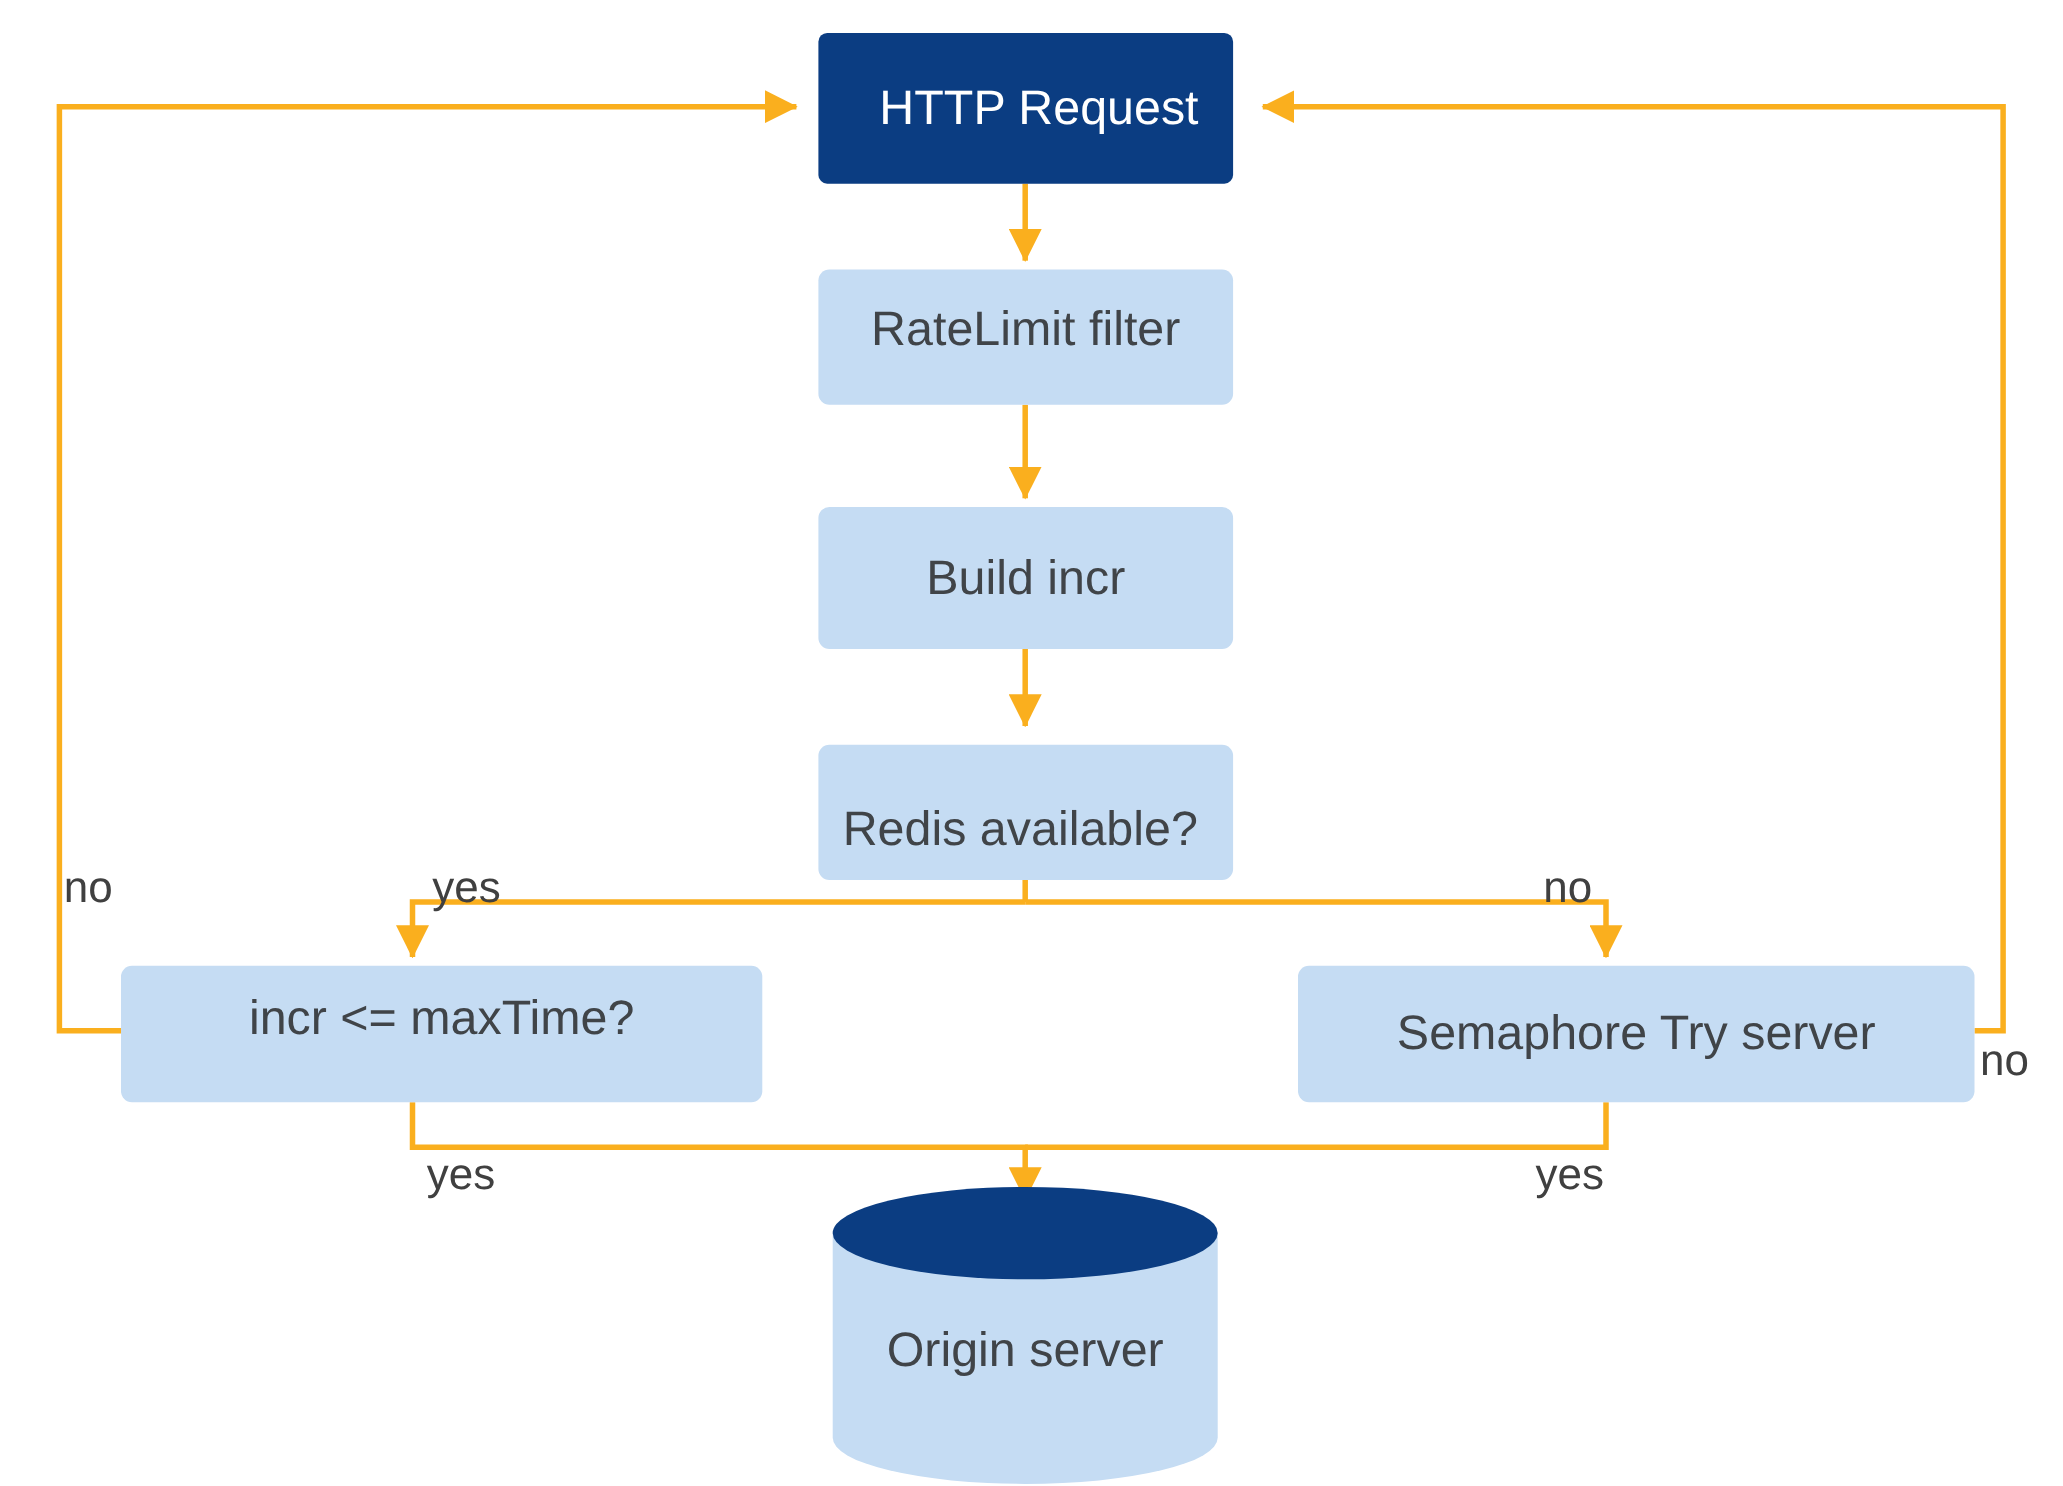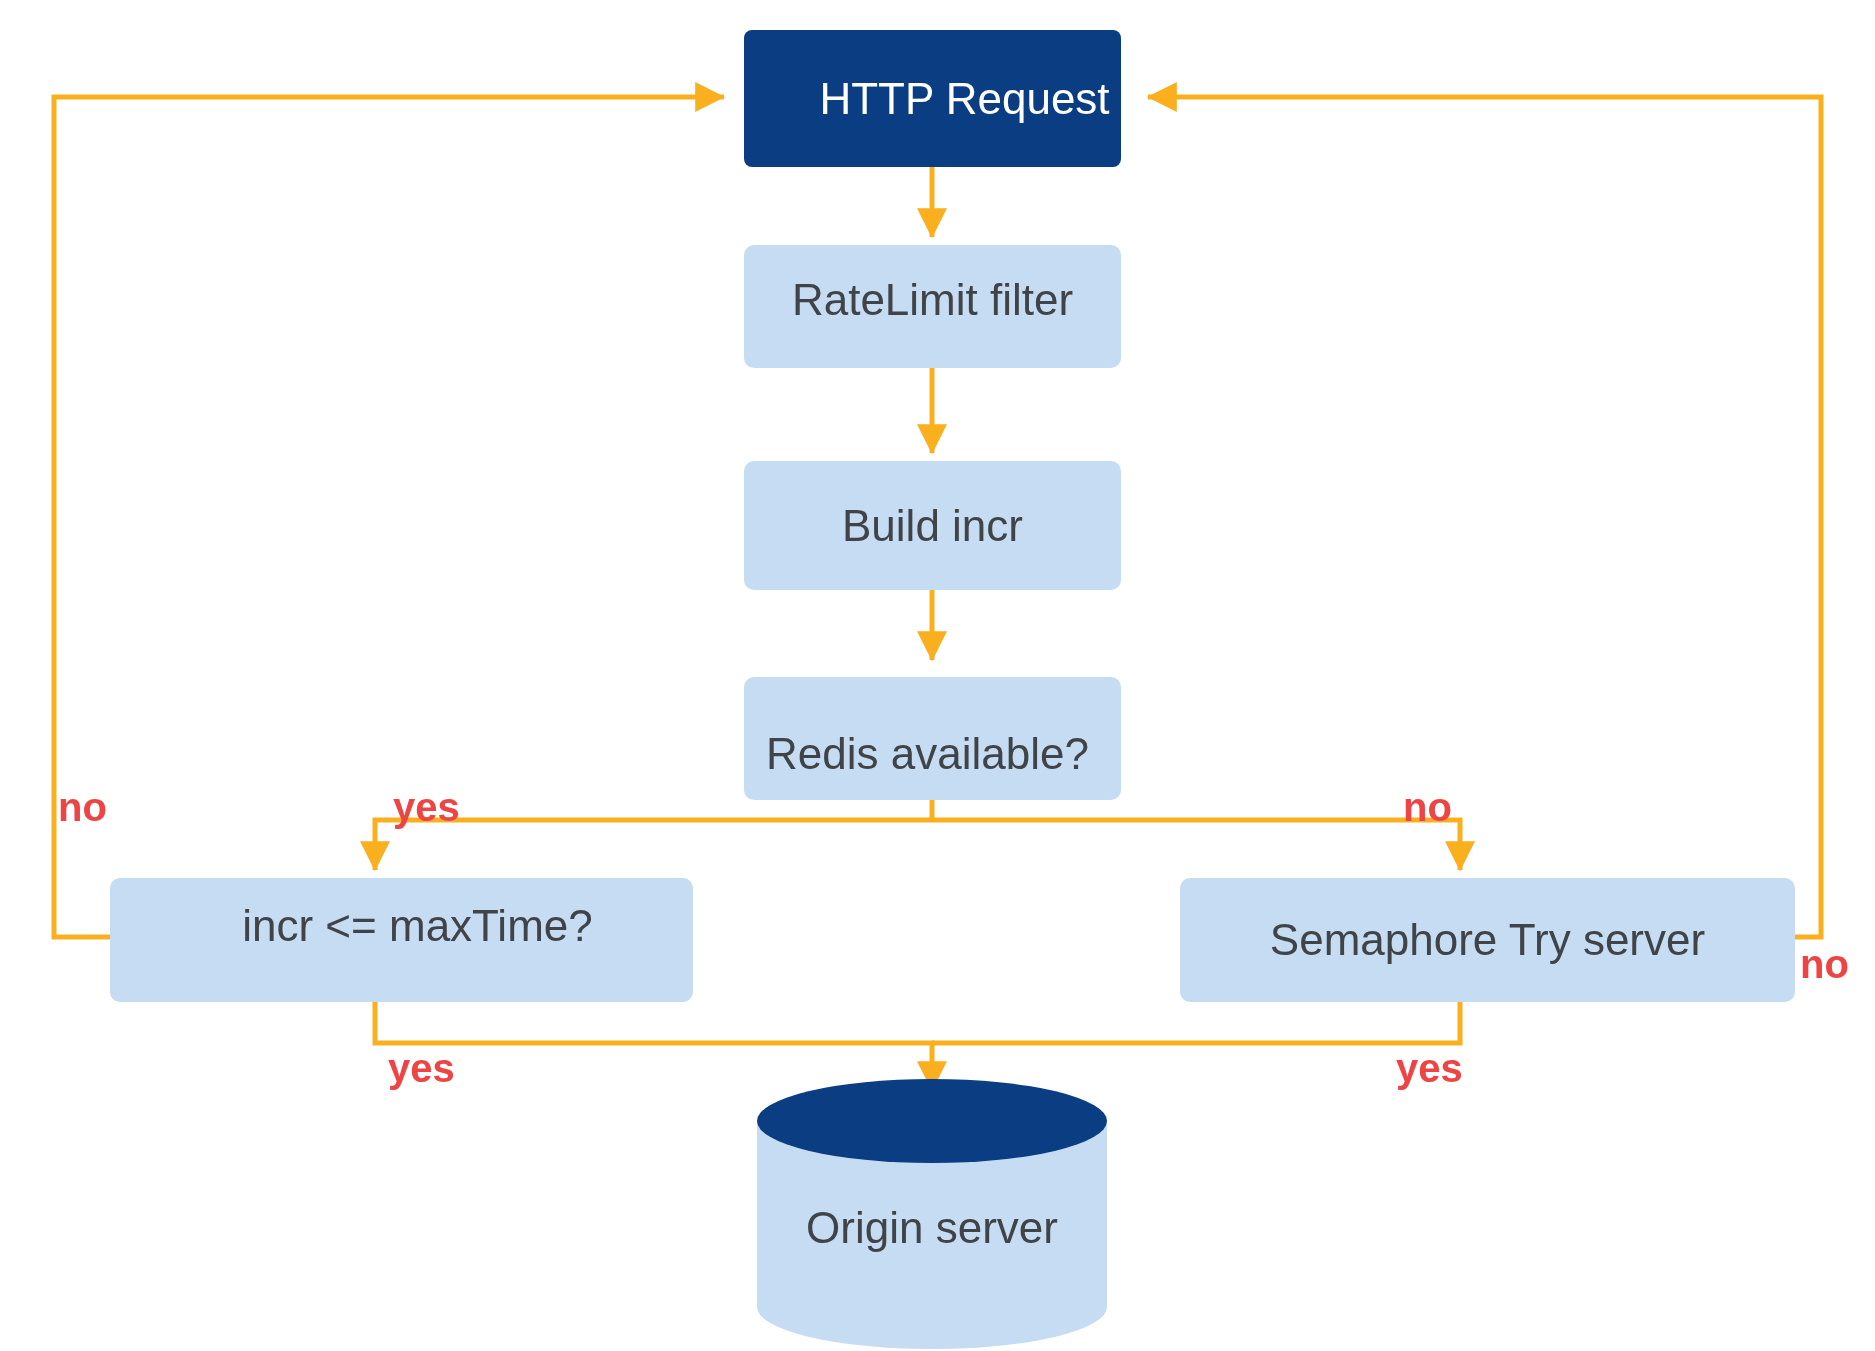--- a/index.html
+++ b/index.html
@@ -38,23 +38,23 @@
     font-size: 44px;
     font-weight: 400;
   }
   .node-light {
     color: #404448;
     font-size: 44px;
     font-weight: 400;
   }
   .edge-label {
     position: absolute;
-    color: #ef4444;
+    color: #404040;
     font-size: 40px;
-    font-weight: 700;
+    font-weight: 400;
     white-space: nowrap;
   }
 </style>
 </head>
 <body>
 
 <div id="canvas">
 
   <svg id="flow-svg" viewBox="0 0 1875 1351" xmlns="http://www.w3.org/2000/svg">
     <defs>
@@ -97,29 +97,29 @@
     <rect x="110" y="878" width="583" height="124" rx="10" ry="10" fill="#C5DCF3"></rect>
 
     <rect x="1180" y="878" width="615" height="124" rx="10" ry="10" fill="#C5DCF3"></rect>
 
     <g>
       <path d="M 757 1121 L 757 1307 A 175 42 0 0 0 1107 1307 L 1107 1121 Z" fill="#C5DCF3"></path>
       <ellipse cx="932" cy="1121" rx="175" ry="42" fill="#0B3D82"></ellipse>
     </g>
   </svg>
 
-  <div class="node-label node-dark" style="left:776px; top:30px; width:377px; height:137px;">HTTP Request</div>
+  <div class="node-label node-dark" style="left:756px; top:30px; width:377px; height:137px;">HTTP Request</div>
 
   <div class="node-label node-light" style="left:744px; top:245px; width:377px; height:109px;">RateLimit filter</div>
 
   <div class="node-label node-light" style="left:744px; top:461px; width:377px; height:129px;">Build incr</div>
 
   <div class="node-label node-light" style="left:744px; top:692px; width:367px; height:123px;">Redis available?</div>
 
-  <div class="node-label node-light" style="left:110px; top:878px; width:583px; height:96px;margin-left:16px;">incr &lt;= maxTime?</div>
+  <div class="node-label node-light" style="left:110px; top:878px; width:583px; height:96px;">incr &lt;= maxTime?</div>
 
   <div class="node-label node-light" style="left:1180px; top:878px; width:615px; height:124px;">Semaphore Try server</div>
 
   <div class="node-label node-light" style="left:757px; top:1163px; width:350px; height:130px;">Origin server</div>
 
   <div class="edge-label" style="left:58px; top:785px;">no</div>
 
   <div class="edge-label" style="left:393px; top:785px;">yes</div>
 
   <div class="edge-label" style="left:1403px; top:785px;">no</div>

